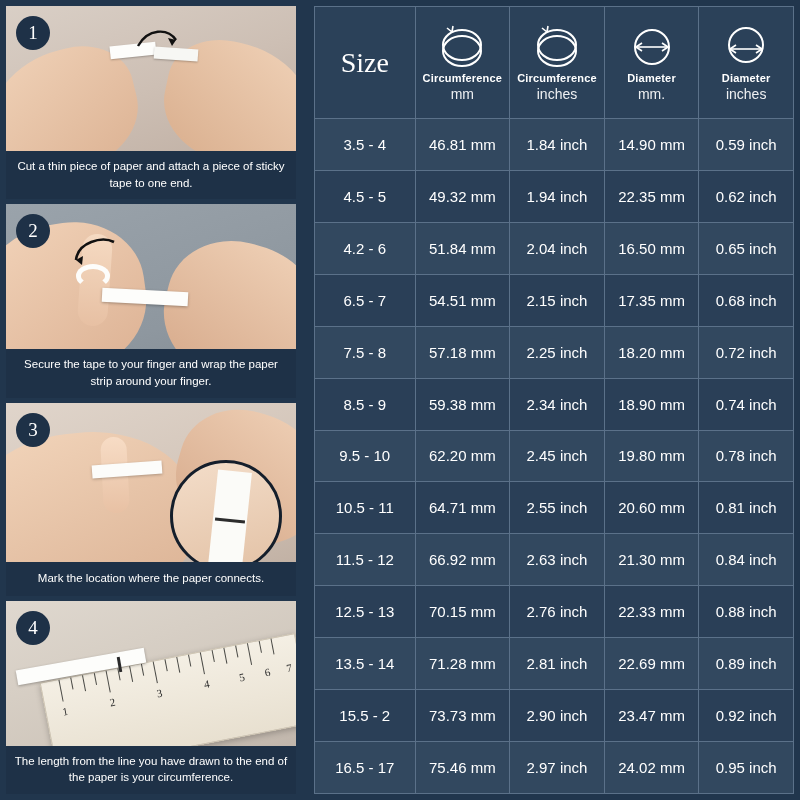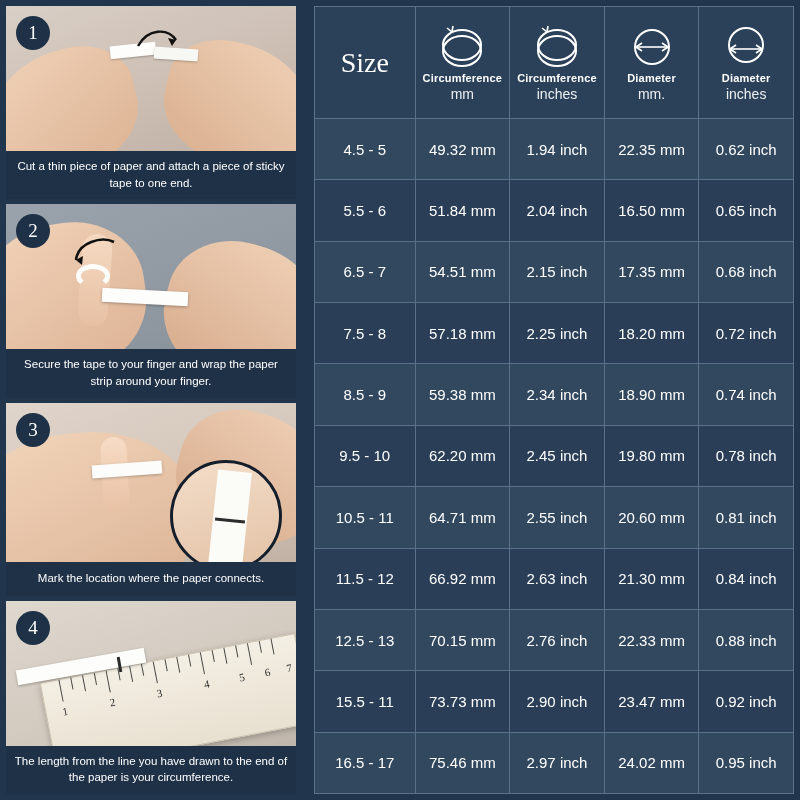--- a/index.html
+++ b/index.html
@@ -296,28 +296,35 @@
                 <path d="M12 24 l6 -4 M12 24 l6 4 M44 24 l-6 -4 M44 24 l-6 4" stroke="#fff" stroke-width="1.6" fill="none"></path>
               </svg>
             </div>
             <div class="hd-title">Diameter</div>
             <div class="hd-unit">inches</div>
           </th>
         </tr>
       </thead>
       <tbody>
           <tr>
+            <td>3.5 - 4</td>
+            <td>46.81 mm</td>
+            <td>1.84 inch</td>
+            <td>14.90 mm</td>
+            <td>0.59 inch</td>
+          </tr>
+          <tr>
             <td>4.5 - 5</td>
             <td>49.32 mm</td>
             <td>1.94 inch</td>
             <td>22.35 mm</td>
             <td>0.62 inch</td>
           </tr>
           <tr>
-            <td>5.5 - 6</td>
+            <td>4.2 - 6</td>
             <td>51.84 mm</td>
             <td>2.04 inch</td>
             <td>16.50 mm</td>
             <td>0.65 inch</td>
           </tr>
           <tr>
             <td>6.5 - 7</td>
             <td>54.51 mm</td>
             <td>2.15 inch</td>
             <td>17.35 mm</td>
@@ -359,21 +366,28 @@
             <td>0.84 inch</td>
           </tr>
           <tr>
             <td>12.5 - 13</td>
             <td>70.15 mm</td>
             <td>2.76 inch</td>
             <td>22.33 mm</td>
             <td>0.88 inch</td>
           </tr>
           <tr>
-            <td>15.5 - 11</td>
+            <td>13.5 - 14</td>
+            <td>71.28 mm</td>
+            <td>2.81 inch</td>
+            <td>22.69 mm</td>
+            <td>0.89 inch</td>
+          </tr>
+          <tr>
+            <td>15.5 - 2</td>
             <td>73.73 mm</td>
             <td>2.90 inch</td>
             <td>23.47 mm</td>
             <td>0.92 inch</td>
           </tr>
           <tr>
             <td>16.5 - 17</td>
             <td>75.46 mm</td>
             <td>2.97 inch</td>
             <td>24.02 mm</td>

